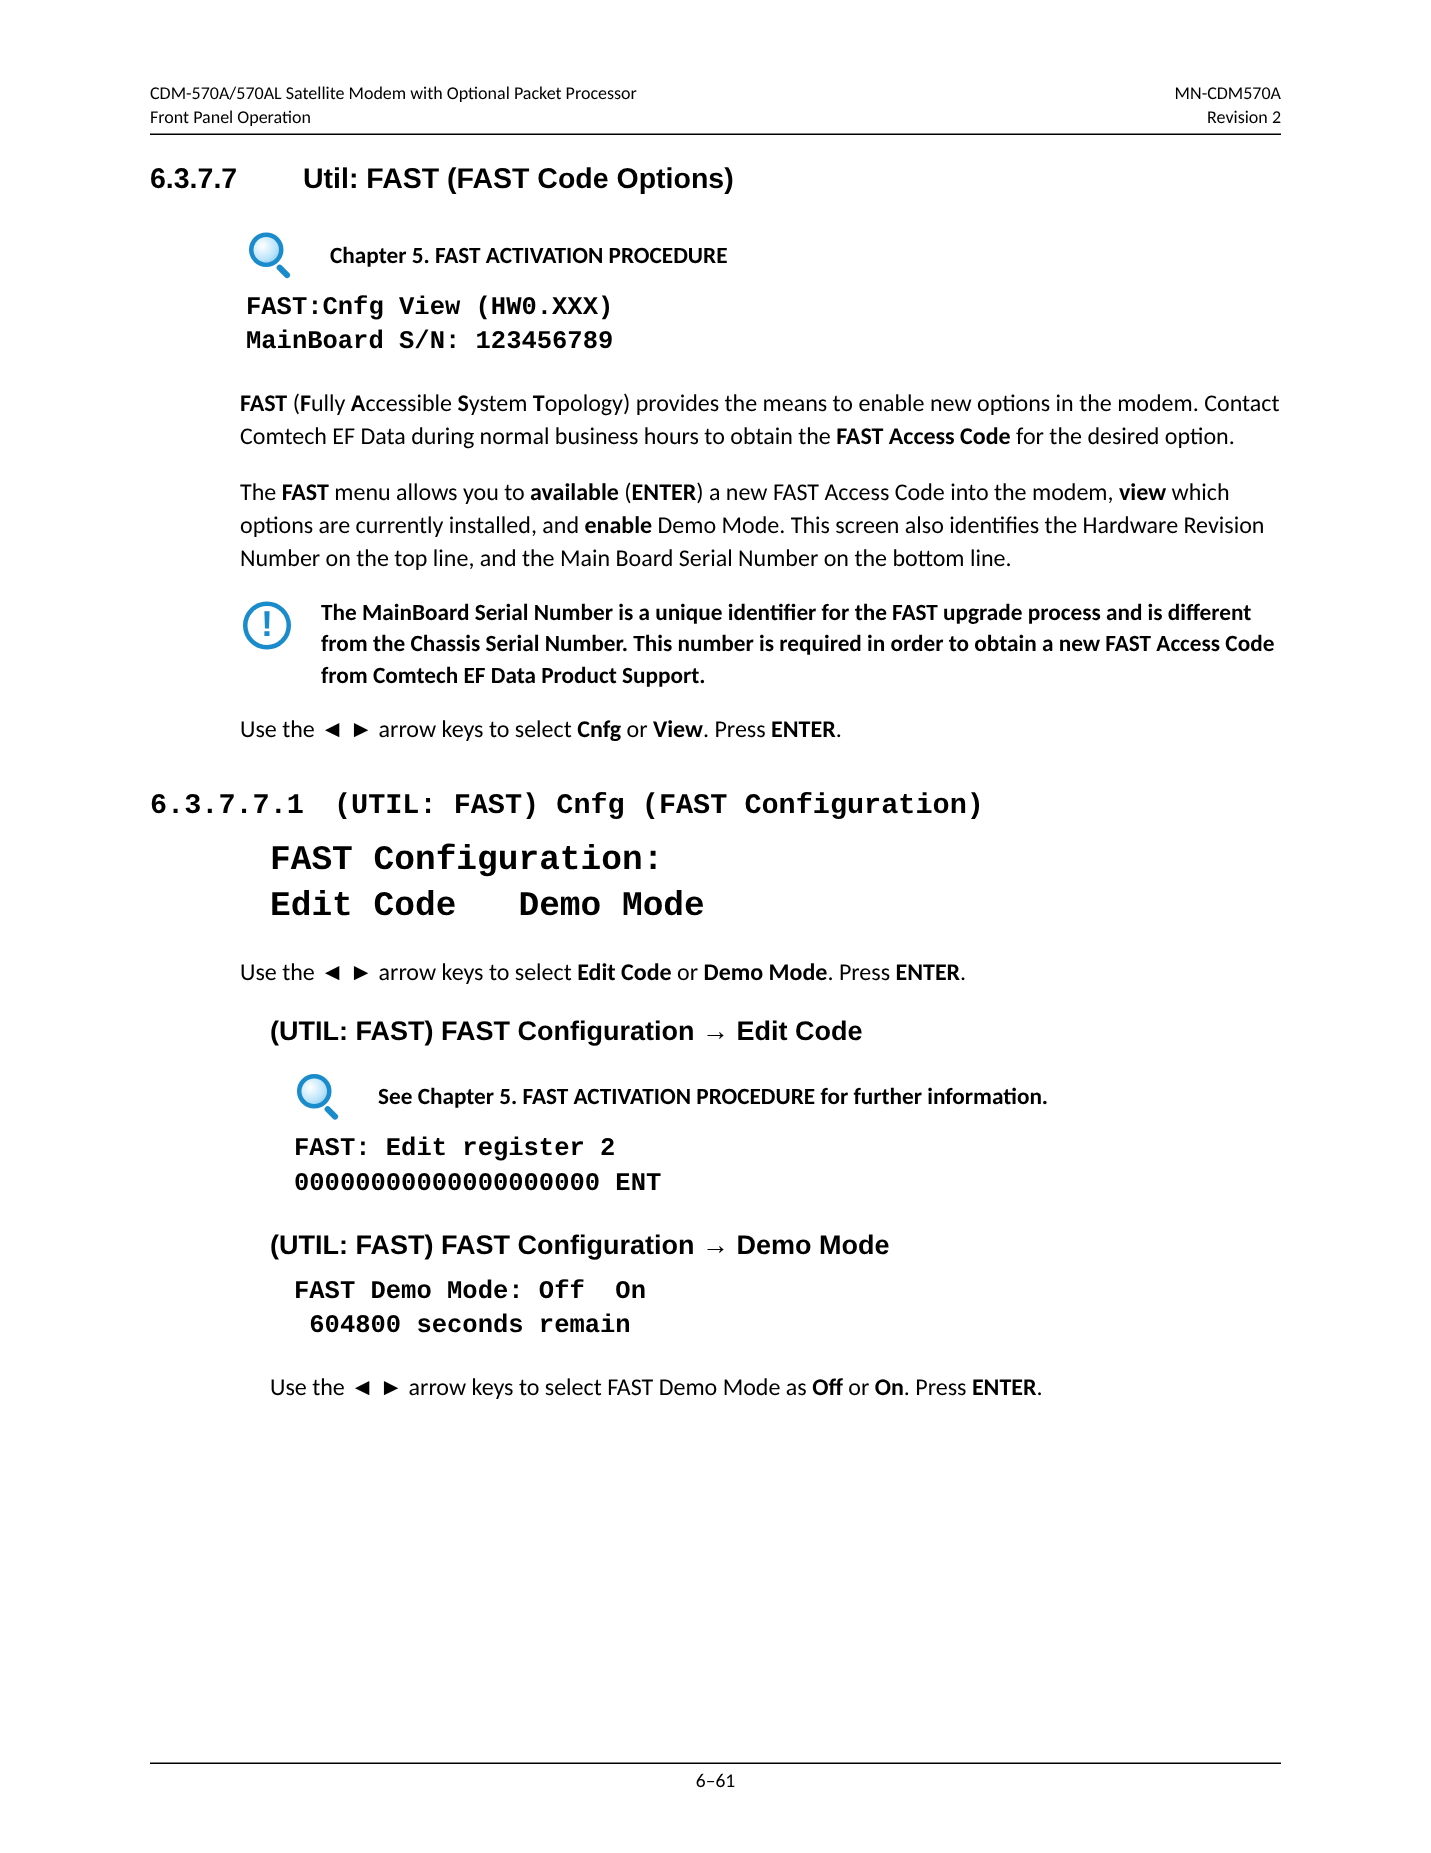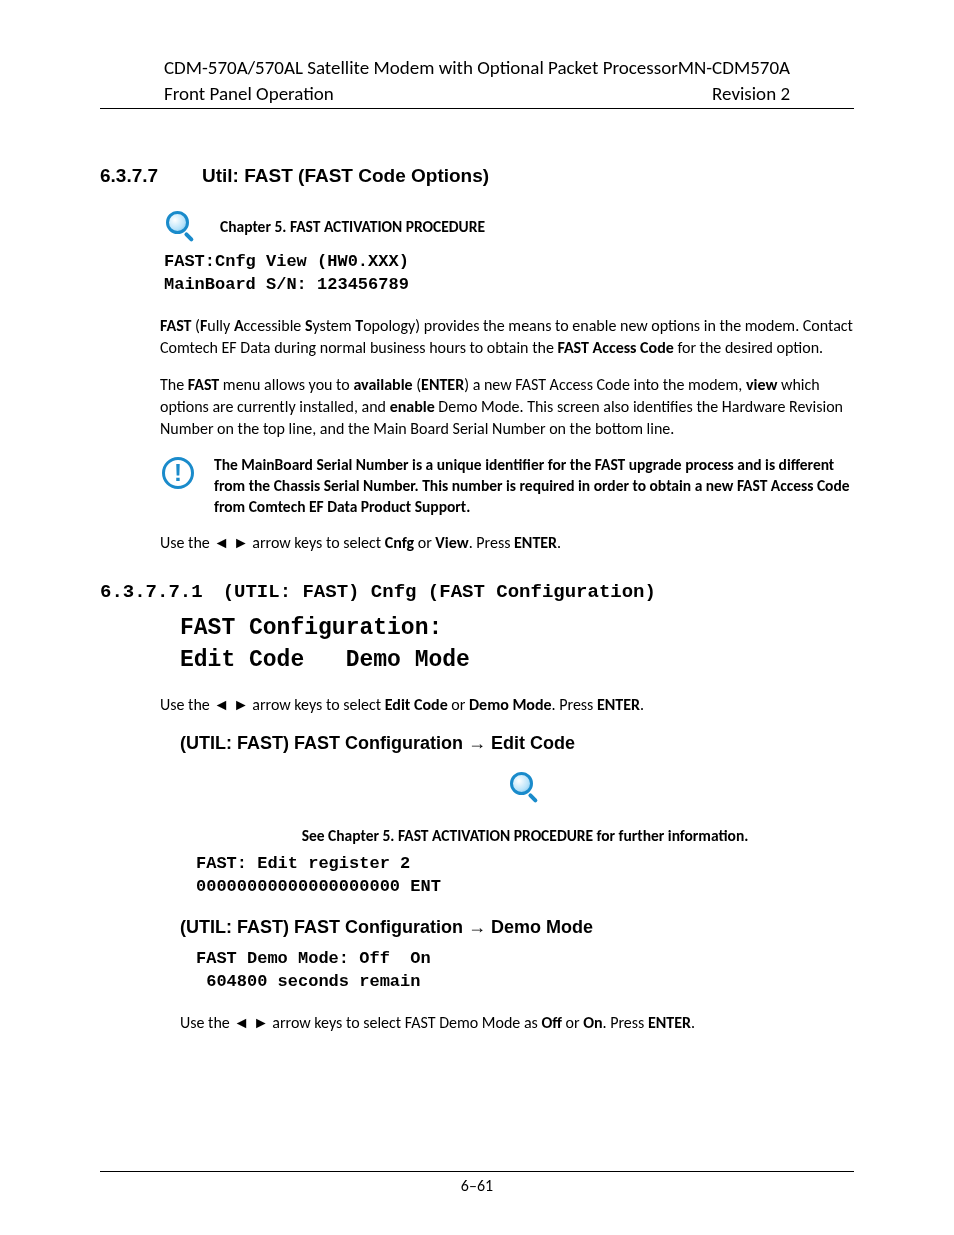--- a/index.html
+++ b/index.html
@@ -12,26 +12,26 @@
   }
   .page {
     width: 954px;
     min-height: 1235px;
     box-sizing: border-box;
     padding: 55px 100px 40px 100px;
     position: relative;
   }
   .header {
     display: flex;
-    justify-content: center;
-    font-size: 19px;
+    justify-content: space-between;
+    font-size: 12px;
     line-height: 1.35;
     border-bottom: 1.5px solid #000;
     padding-bottom: 2px;
-    margin-bottom: 56px;
+    margin-bottom: 19px;
   }
   .header-left { text-align: left; }
   .header-right { text-align: right; }
 
   .section-heading {
     font-family: Arial, "Helvetica Neue", sans-serif;
     font-weight: bold;
     font-size: 19px;
     margin: 0 0 22px 0;
     display: flex;
@@ -175,21 +175,21 @@
     line-height: 1.35;
   }
 
   .footer {
     position: absolute;
     bottom: 40px;
     left: 100px;
     right: 100px;
     border-top: 1px solid #000;
     text-align: center;
-    font-size: 16px;
+    font-size: 13px;
     padding-top: 4px;
   }
 </style>
 </head>
 <body>
 
 <div class="page">
 
   <div class="header">
     <div class="header-left">
@@ -242,21 +242,21 @@
 
   <div class="code-block-indent">FAST Configuration:
 Edit Code   Demo Mode</div>
 
   <p class="body-para">
     <span>Use the ◄ ► arrow keys to select </span><b>Edit Code</b><span> or </span><b>Demo Mode</b><span>. Press </span><b>ENTER</b><span>.</span>
   </p>
 
   <h4 class="subsub-heading">(UTIL: FAST) FAST Configuration → Edit Code</h4>
 
-  <div class="note-row" style="margin-left:96px; margin-top:16px;flex-direction:column;">
+  <div class="note-row" style="margin-left:96px; margin-top:16px;">
     <span class="magnifier-icon">
       <span class="lens"></span>
         <span class="handle"></span>
     </span>
     <span class="note-row-text">See Chapter 5. FAST ACTIVATION PROCEDURE for further information.</span>
   </div>
 
   <div class="code-block-indent2">FAST: Edit register 2
 00000000000000000000 ENT</div>
 

